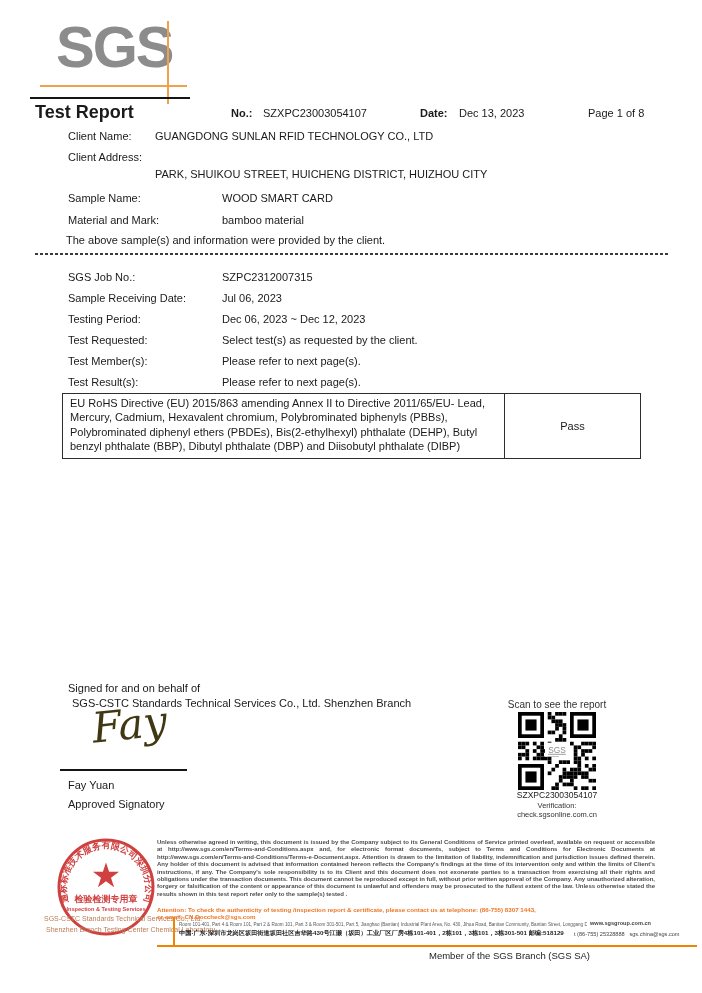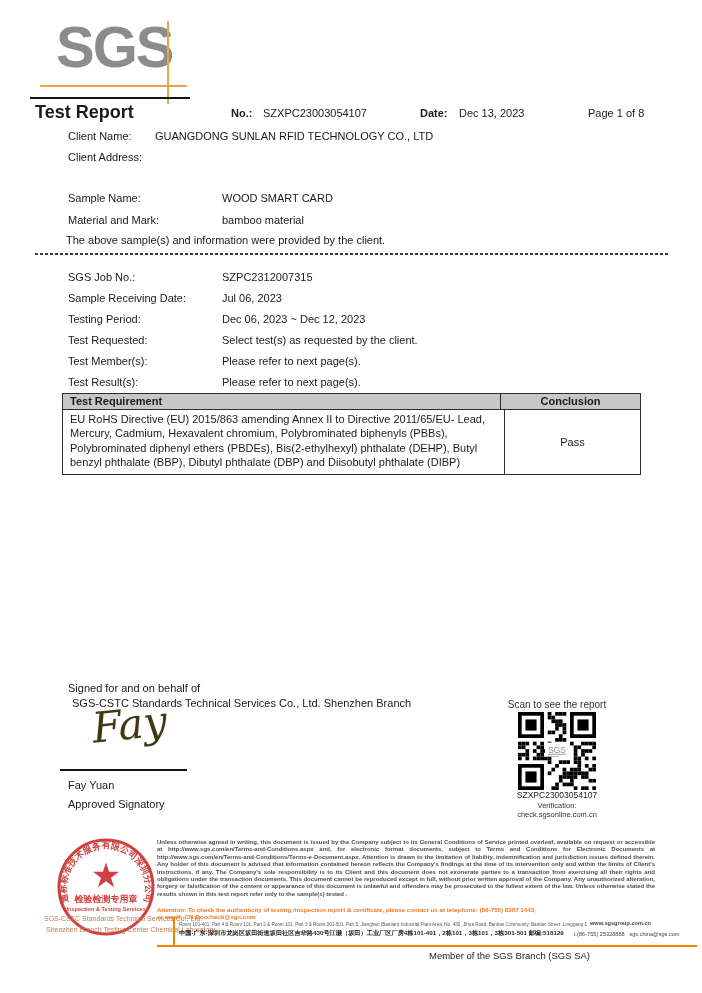--- a/index.html
+++ b/index.html
@@ -72,20 +72,21 @@
   <div class="abs title">Test Report</div>
   <span class="abs hfield b" style="left:231px;">No.:</span>
   <span class="abs hfield" style="left:263px;">SZXPC23003054107</span>
   <span class="abs hfield b" style="left:420px;">Date:</span>
   <span class="abs hfield" style="left:459px;">Dec 13, 2023</span>
   <span class="abs hfield" style="left:588px;">Page 1 of 8</span>
 
   <span class="abs lbl" style="left:68px;top:130px;">Client Name:</span>
   <span class="abs val" style="left:155px;top:130px;text-align:right;">GUANGDONG SUNLAN RFID TECHNOLOGY CO., LTD</span>
   <span class="abs lbl" style="left:68px;top:151px;">Client Address:</span>
+  <span class="abs val" style="left:155px;top:168px;">PARK, SHUIKOU STREET, HUICHENG DISTRICT, HUIZHOU CITY</span>
   <span class="abs lbl" style="left:68px;top:192px;">Sample Name:</span>
   <span class="abs val" style="left:222px;top:192px;">WOOD SMART CARD</span>
   <span class="abs lbl" style="left:68px;top:214px;">Material and Mark:</span>
   <span class="abs val" style="left:222px;top:214px;">bamboo material</span>
   <span class="abs val" style="left:66px;top:234px;">The above sample(s) and information were provided by the client.</span>
   <div class="abs dotted-sep"></div>
 
   <span class="abs lbl" style="left:68px;top:271px;">SGS Job No.:</span>
   <span class="abs val" style="left:222px;top:271px;">SZPC2312007315</span>
   <span class="abs lbl" style="left:68px;top:292px;">Sample Receiving Date:</span>
@@ -93,24 +94,20 @@
   <span class="abs lbl" style="left:68px;top:313px;">Testing Period:</span>
   <span class="abs val" style="left:222px;top:313px;">Dec 06, 2023 ~ Dec 12, 2023</span>
   <span class="abs lbl" style="left:68px;top:334px;">Test Requested:</span>
   <span class="abs val" style="left:222px;top:334px;">Select test(s) as requested by the client.</span>
   <span class="abs lbl" style="left:68px;top:355px;">Test Member(s):</span>
   <span class="abs val" style="left:222px;top:355px;">Please refer to next page(s).</span>
   <span class="abs lbl" style="left:68px;top:376px;">Test Result(s):</span>
   <span class="abs val" style="left:222px;top:376px;">Please refer to next page(s).</span>
 
   <div class="abs rtable">
-    <div class="hrow">
-      <div class="hcell1">Test Requirement</div>
-      <div class="hcell2">Conclusion</div>
-    </div>
     <div class="brow">
       <div class="bcell1">EU RoHS Directive (EU) 2015/863 amending Annex II to Directive 2011/65/EU- Lead, Mercury, Cadmium, Hexavalent chromium, Polybrominated biphenyls (PBBs), Polybrominated diphenyl ethers (PBDEs), Bis(2-ethylhexyl) phthalate (DEHP), Butyl benzyl phthalate (BBP), Dibutyl phthalate (DBP) and Diisobutyl phthalate (DIBP)</div>
       <div class="bcell2">Pass</div>
     </div>
   </div>
 
   <span class="abs val" style="left:68px;top:682px;">Signed for and on behalf of</span>
   <span class="abs val" style="left:72px;top:697px;">SGS-CSTC Standards Technical Services Co., Ltd. Shenzhen Branch</span>
   <div class="abs sig-script">Fay</div>
   <div class="abs sig-line"></div>

